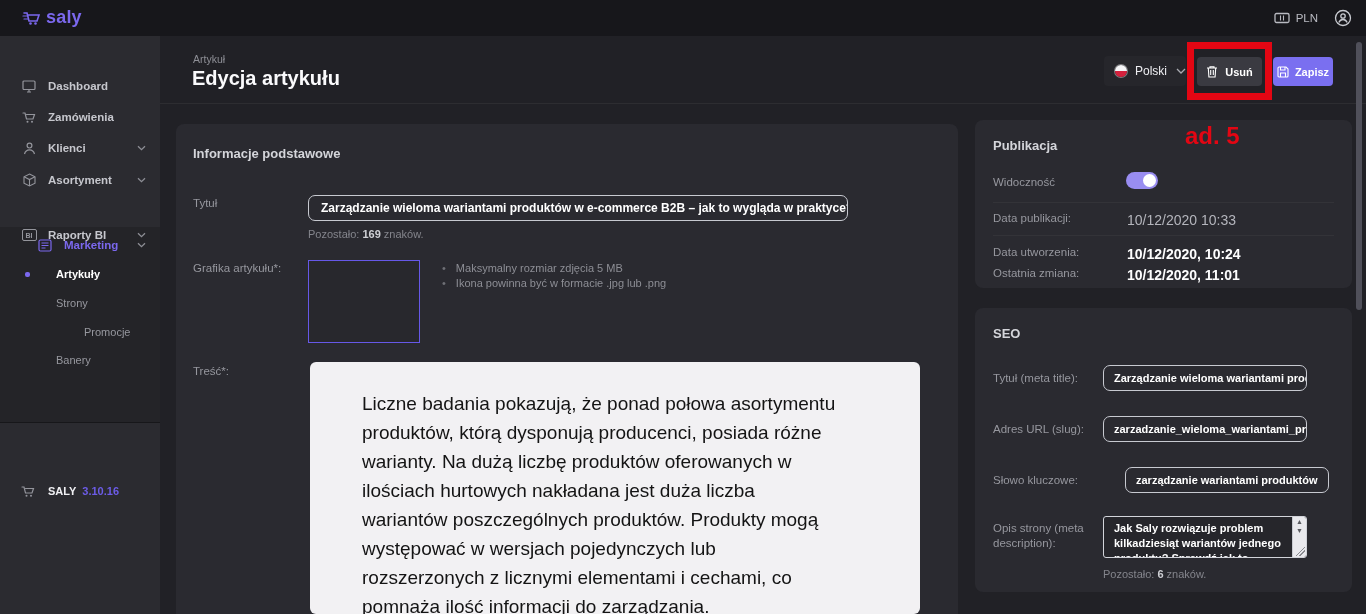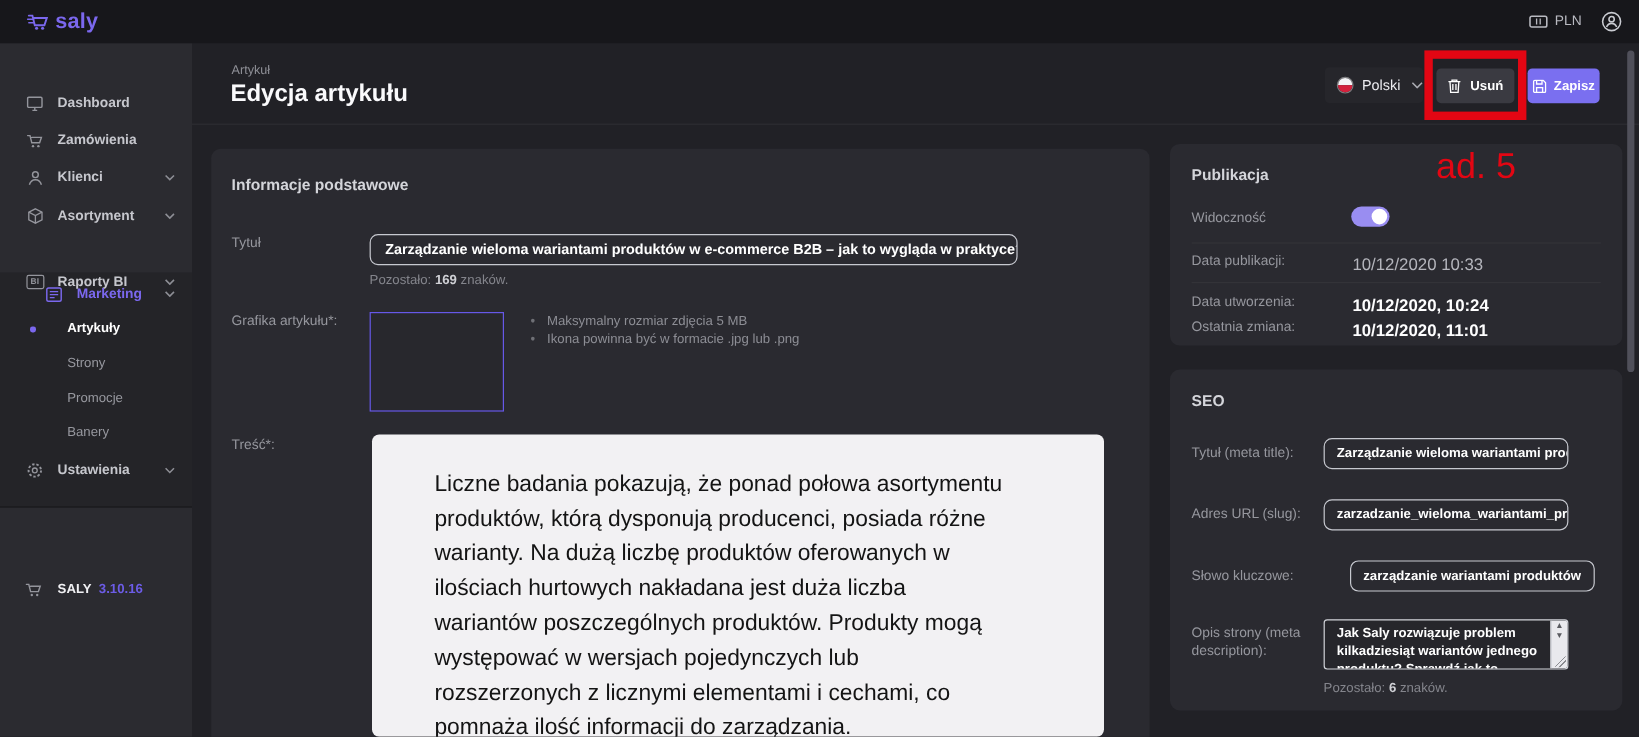--- a/index.html
+++ b/index.html
@@ -42,21 +42,21 @@
   .lang-select { left:1104px; top:56px; width:82px; height:30px; background:#26262b; border-radius:4px; display:flex; align-items:center; gap:7px; padding-left:10px; cursor:pointer; }
   .flag { width:14px; height:14px; border-radius:50%; overflow:hidden; position:relative; border:.5px solid rgba(255,255,255,.4); }
   .flag .t { position:absolute; top:0; left:0; width:100%; height:50%; background:#f4f4f6; }
   .flag .b { position:absolute; bottom:0; left:0; width:100%; height:50%; background:#d4213d; }
   .lang-label { font-size:12px; color:#ededf1; }
   .lang-chev { color:#a9aab1; display:flex; margin-left:2px; }
 
   .red-box { left:1187px; top:42px; width:85px; height:58px; border:7px solid #e30613; z-index:25; }
   .btn-delete { left:1197px; top:57px; width:65px; height:29px; background:#3a3a41; border-radius:4px; display:flex; align-items:center; justify-content:center; gap:7px; color:#fff; font-size:11px; font-weight:bold; cursor:pointer; z-index:26; }
   .btn-save { left:1273px; top:57px; width:60px; height:29px; background:#7a6ff0; border-radius:4px; display:flex; align-items:center; justify-content:center; gap:6px; color:#fff; font-size:11px; font-weight:bold; cursor:pointer; }
-  .annotation { left:1185px; top:122px; width:90px; text-align:center; font-size:30px; font-weight:normal; color:#e30613; z-index:25; }
+  .annotation { left:1185px; top:122px; width:90px; font-size:24px; font-weight:bold; color:#e30613; z-index:25; }
 
   
   .panel { background:#2a2a30; border-radius:8px; }
   .panel-main { left:176px; top:124px; width:782px; height:520px; }
   .panel-pub { left:975px; top:120px; width:377px; height:168px; }
   .panel-seo { left:975px; top:308px; width:377px; height:284px; }
   .panel-h { font-size:13px; font-weight:bold; color:#d4d5da; }
   .f-label { font-size:11.5px; color:#96979e; }
 
   .ti-input { left:308px; top:195px; width:540px; height:26px; border:1px solid #c7c9d0; border-radius:7px; background:transparent; color:#fff; font-size:12px; font-weight:bold; padding:0 12px; line-height:24px; white-space:nowrap; overflow:hidden; }
@@ -204,41 +204,27 @@
       </span>
   </div>
 
   <div class="abs sub-item current" style="top:225px;">
     <span class="sub-dot"></span>
     <span class="lbl">Artykuły</span>
   </div>
   <div class="abs sub-item" style="top:254px;">
     <span class="lbl">Strony</span>
   </div>
-  <div class="abs sub-item" style="top:283px;">
+  <div class="abs sub-item" style="top:283px;padding-left:28px;">
     <span class="lbl">Promocje</span>
   </div>
   <div class="abs sub-item" style="top:311px;">
     <span class="lbl">Banery</span>
   </div>
 
-  <div class="abs side-item" style="top:342px;">
-    <span class="ico">
-      <svg width="14" height="14" viewBox="0 0 14 14" fill="none" stroke="currentColor">
-          <circle cx="7" cy="7" r="5.2" stroke-width="1.6" stroke-dasharray="2 1.6"></circle>
-          <circle cx="7" cy="7" r="2" stroke-width="1.1"></circle>
-        </svg>
-    </span>
-    <span class="lbl">Ustawienia</span>
-    <span class="chev">
-        <svg width="9" height="6" viewBox="0 0 9 6" fill="none" stroke="currentColor" stroke-width="1.3">
-          <path d="M1 1.2 l3.5 3.5 L8 1.2"></path>
-        </svg>
-      </span>
-  </div>
 
   <div class="abs side-divider"></div>
 
   <div class="abs version-row">
     <span class="ico">
       <svg width="14" height="13" viewBox="0 0 14 13" fill="none" stroke="currentColor" stroke-width="1.2" stroke-linecap="round">
           <path d="M1 2 h2 l1.5 6 h6.5 l1.5 -4.5 h-8"></path>
           <circle cx="5.5" cy="10.8" r="1" fill="currentColor" stroke="none"></circle>
           <circle cx="10" cy="10.8" r="1" fill="currentColor" stroke="none"></circle>
         </svg>

